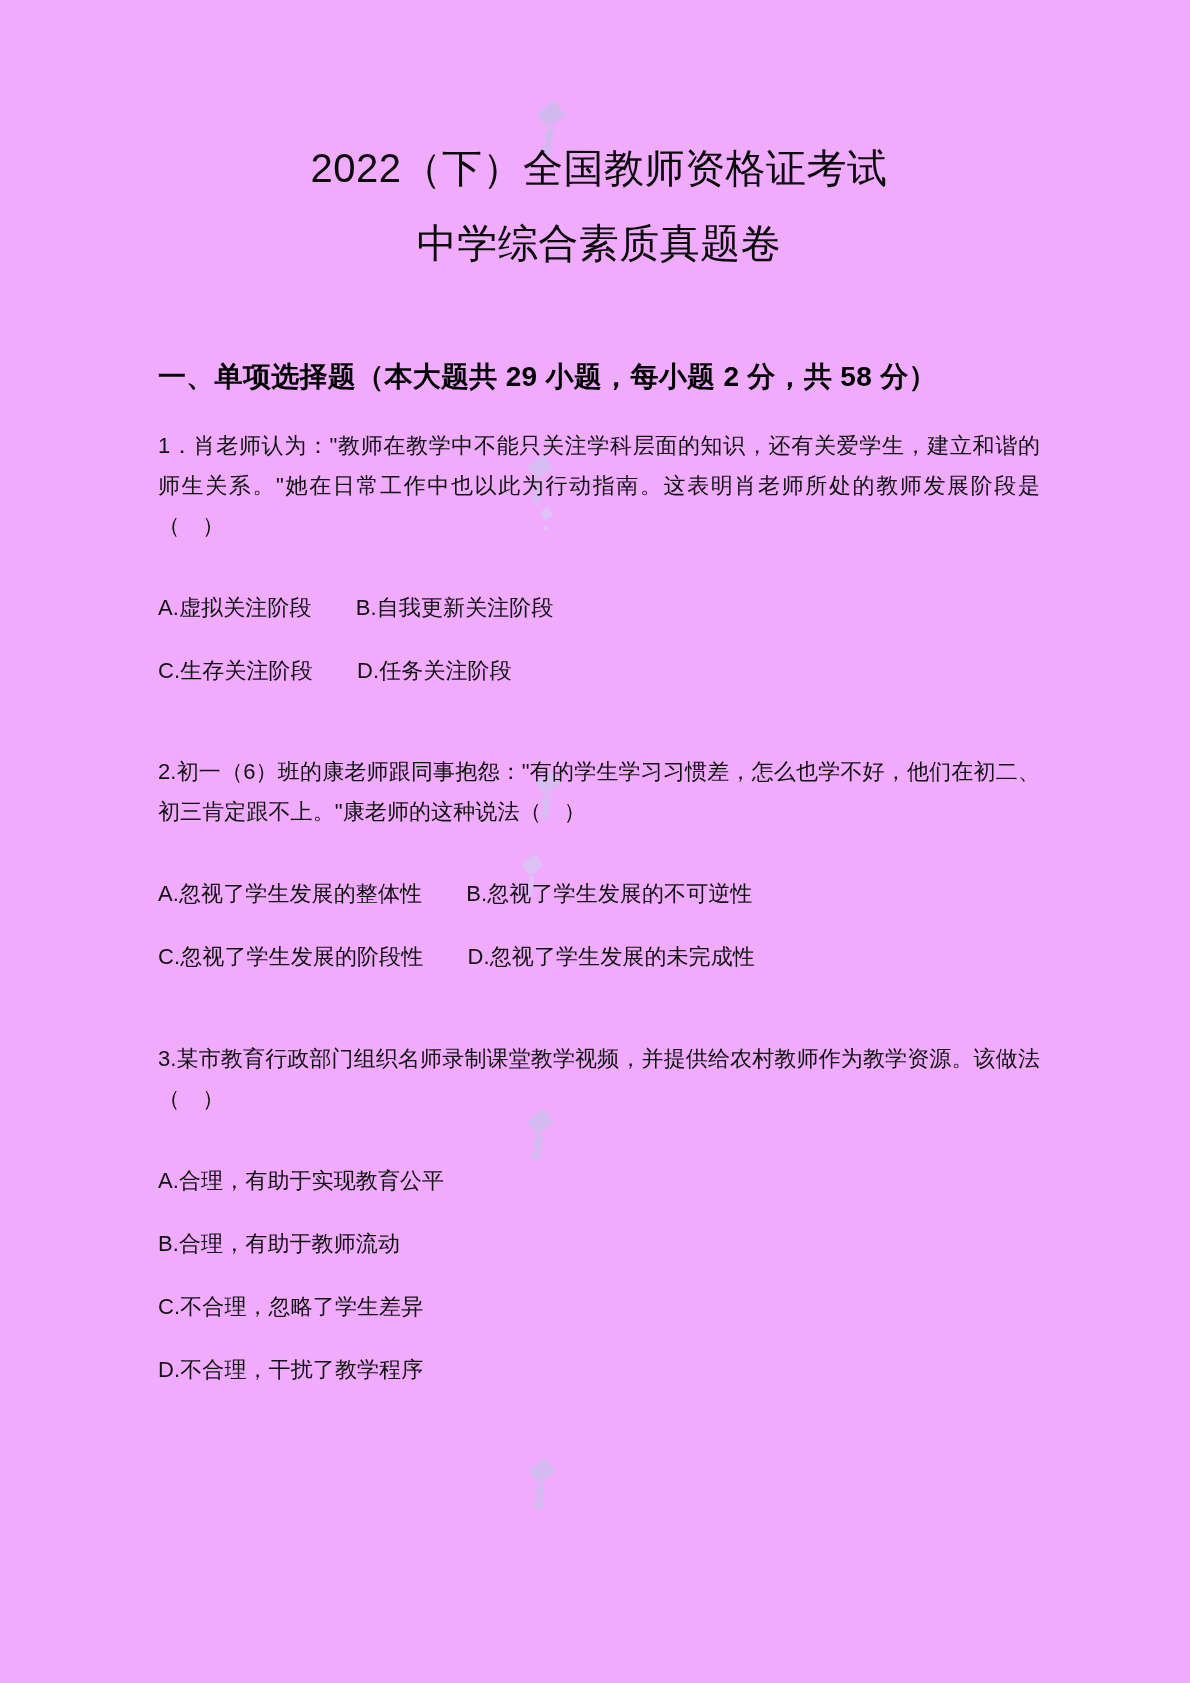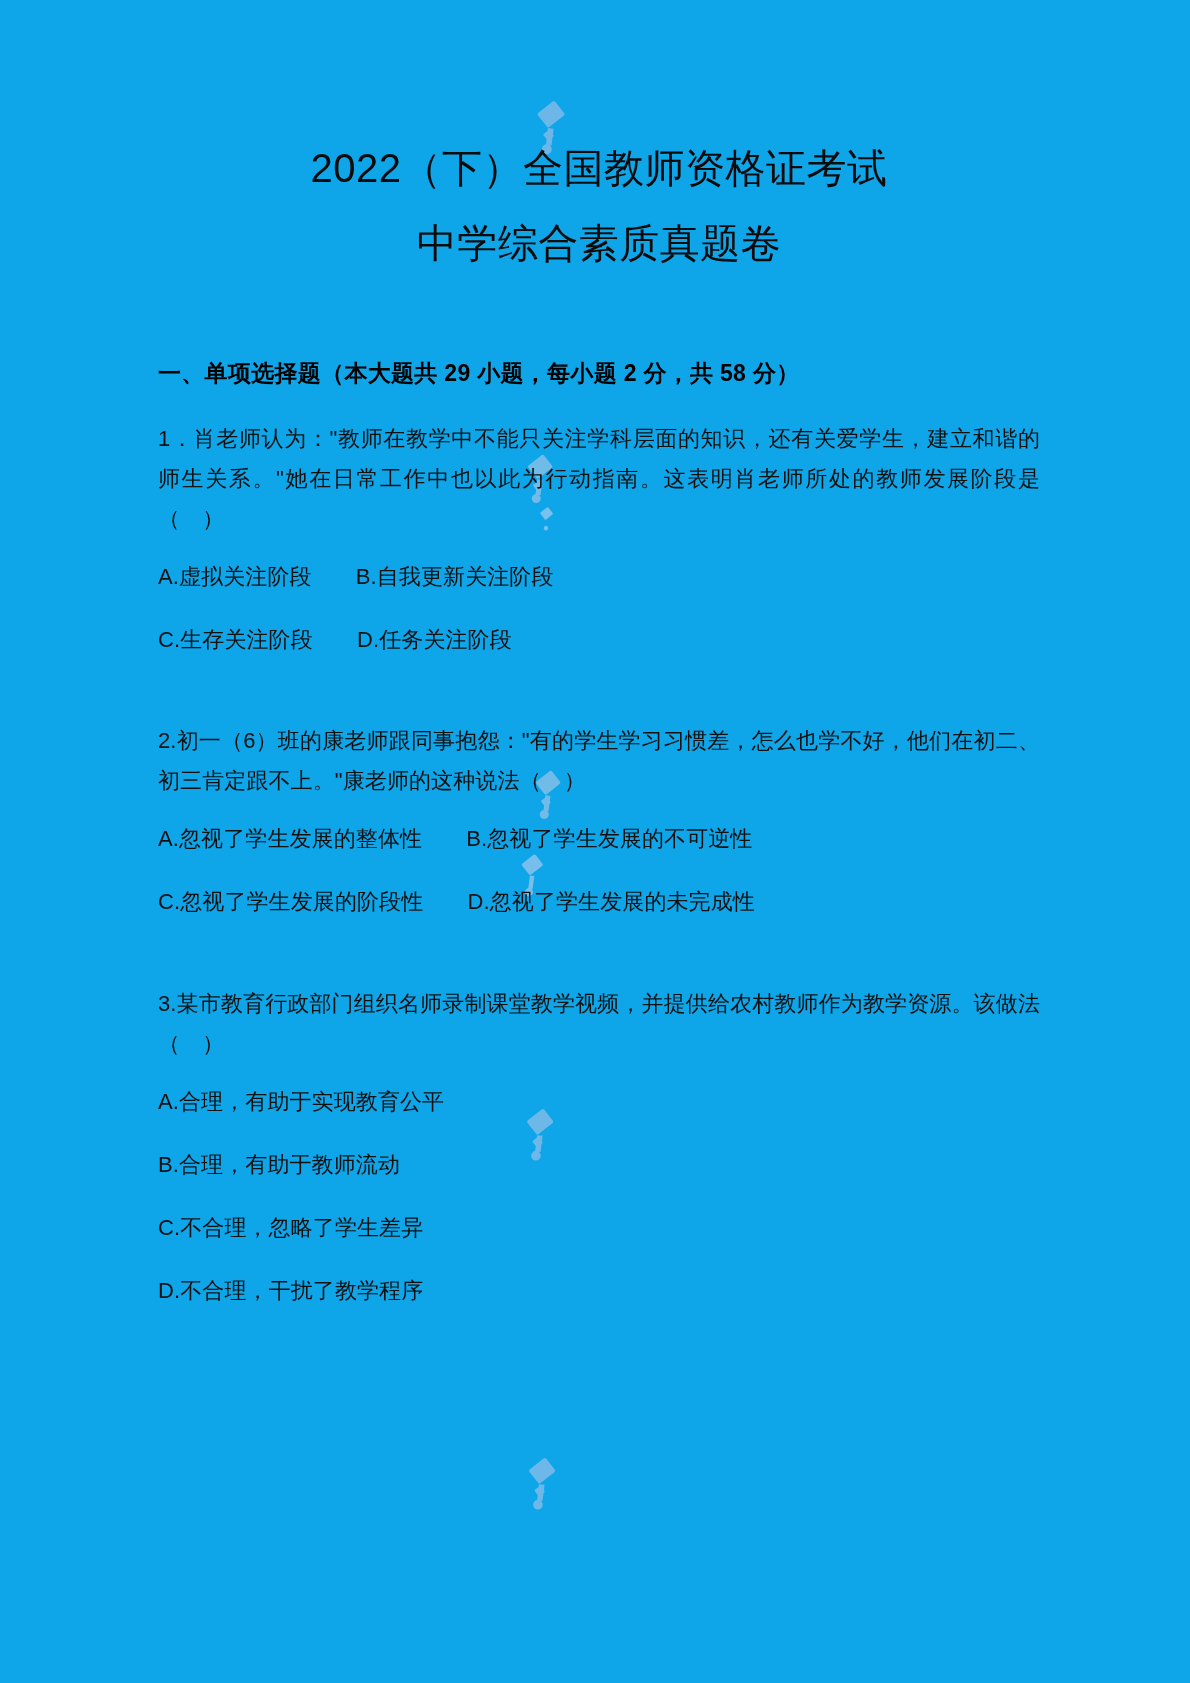--- a/index.html
+++ b/index.html
@@ -9,21 +9,21 @@
   }
   body {
     font-family: "Liberation Sans", "DejaVu Sans", sans-serif;
     color: #1a1a1a;
   }
   .page {
     position: relative;
     width: 1190px;
     height: 1683px;
     margin: 0 auto;
-    background: #0ea5e9;
+    background: #f0abfc;
     overflow: hidden;
     box-sizing: border-box;
   }
   .content {
     position: relative;
     z-index: 2;
     padding: 0 150px 0 158px;
     box-sizing: border-box;
     width: 1190px;
   }
@@ -37,21 +37,21 @@
     margin: 0;
   }
   .title-line-1 {
     padding-top: 140px;
   }
   .title-line-2 {
     padding-top: 22px;
     font-family: Liberation Mono, monospace;
   }
   .section-heading {
-    font-size: 23px;
+    font-size: 28px;
     font-weight: bold;
     color: #000000;
     margin-top: 82px;
     letter-spacing: 0.3px;
   }
   .question-block {
     margin-top: 30px;
   }
   .question-block.gap-large {
     margin-top: 64px;
@@ -66,21 +66,21 @@
   }
   .q-option {
     font-size: 22px;
     line-height: 1.6;
     color: #111111;
     margin-top: 28px;
     white-space: pre;
     letter-spacing: 0.1px;
   }
   .q-option.first-opt {
-    margin-top: 20px;
+    margin-top: 44px;
   }
   
   .wm {
     position: absolute;
     z-index: 1;
     pointer-events: none;
     opacity: 0.55;
     user-select: none;
   }
   .wm svg { display: block; }

